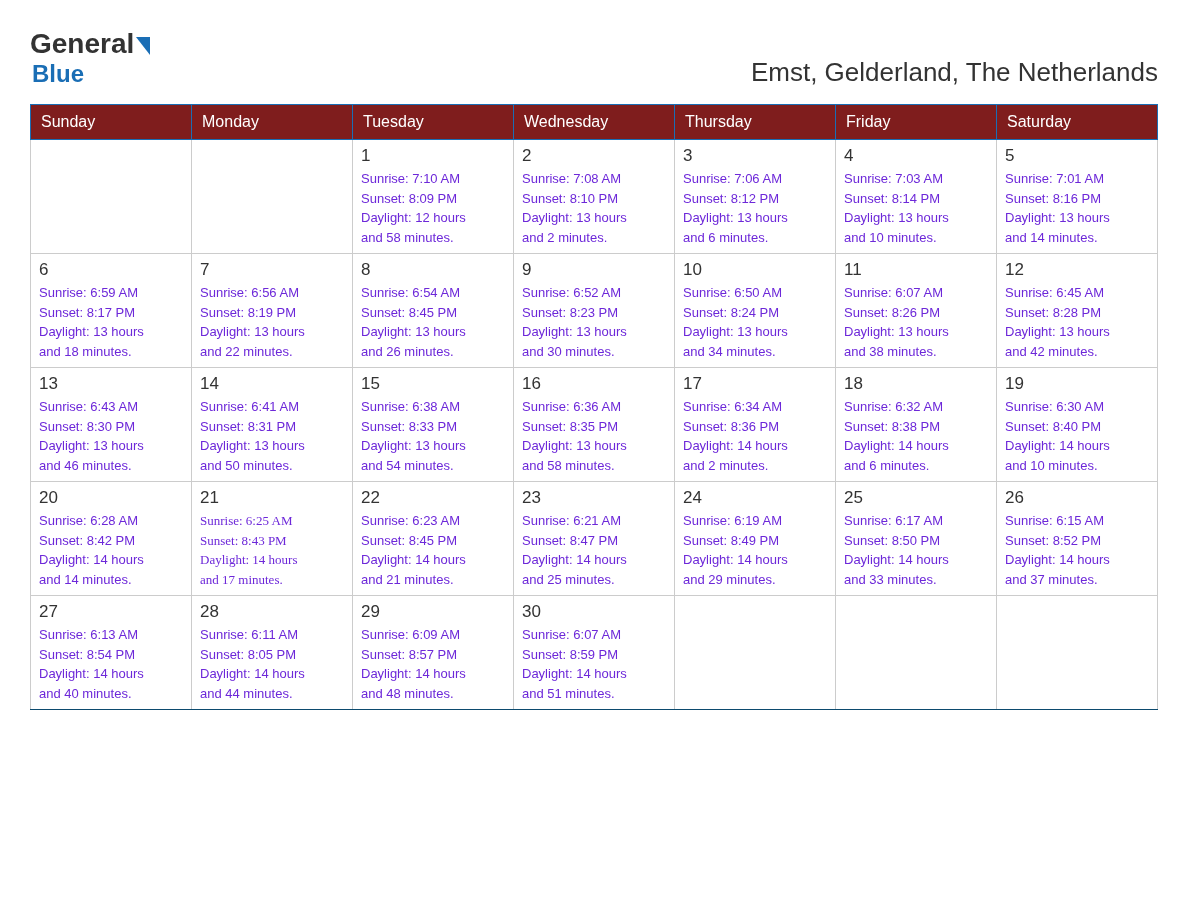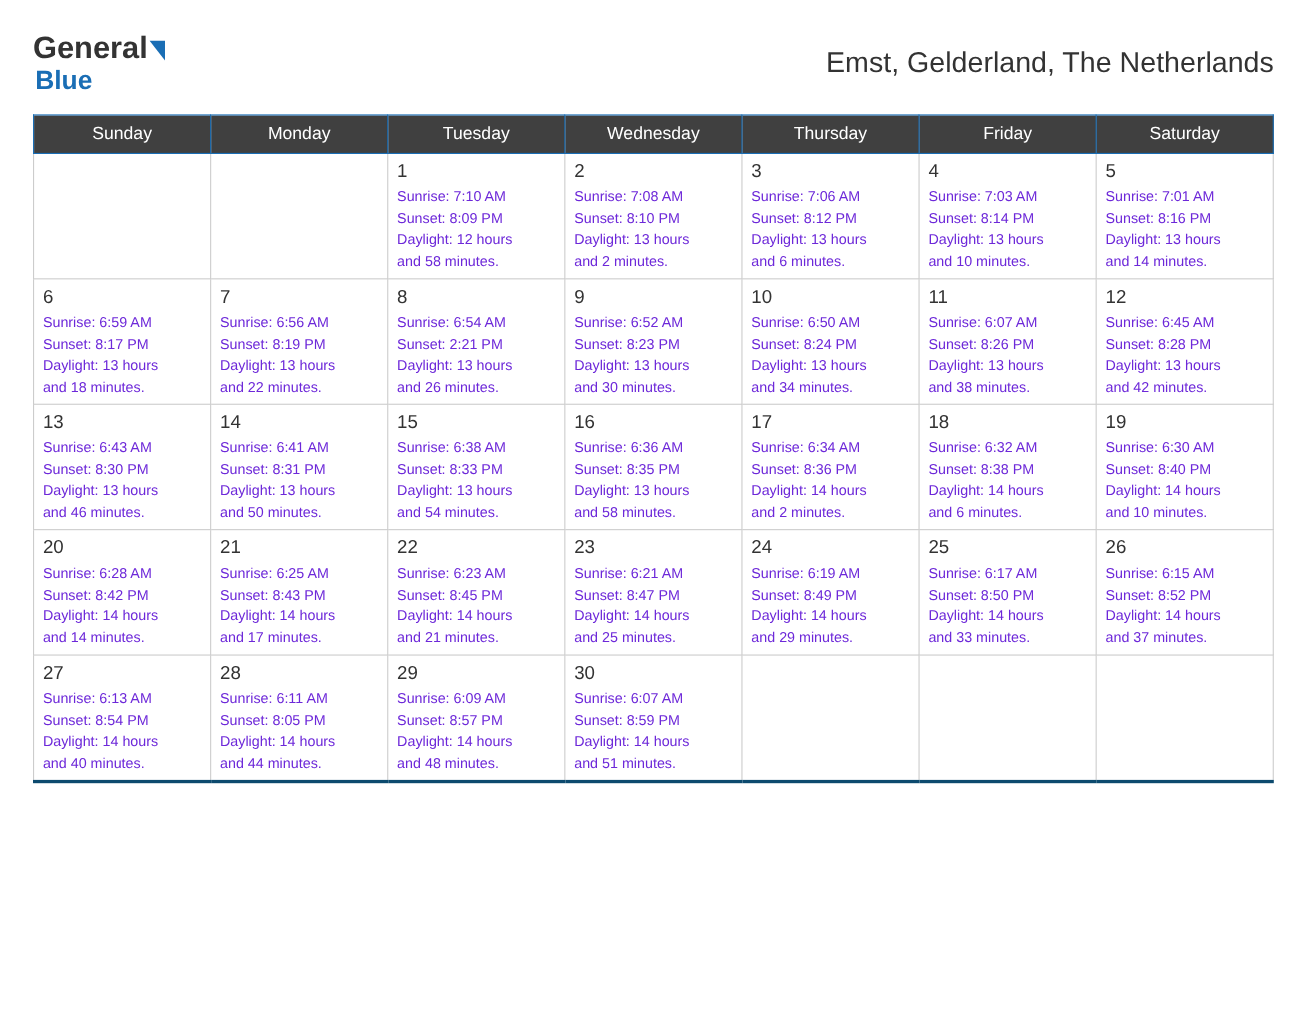--- a/index.html
+++ b/index.html
@@ -8,21 +8,21 @@
       background: #fff;
       color: #333;
       width: 1188px;
       min-height: 918px;
       padding: 20px 30px;
     }
 
     .header-area {
       display: flex;
       justify-content: space-between;
-      align-items: center;
+      align-items: flex-end;
       margin-bottom: 16px;
     }
 
     .logo {
       display: flex;
       align-items: center;
       margin-top: 8px;
     }
 
     .logo-text-general {
@@ -72,24 +72,24 @@
       margin-top: 4px;
     }
 
     .calendar {
       width: 100%;
       border-collapse: collapse;
       border: 1px solid #999;
     }
 
     .calendar th {
-      background-color: #404040;
+      background-color: #7f1d1d;
       color: #fff;
       padding: 8px 10px;
-      text-align: center;
+      text-align: left;
       font-size: 16px;
       font-weight: normal;
       border: 1px solid #1a6eb5;
     }
 
     .calendar td {
       border: 1px solid #ccc;
       vertical-align: top;
       padding: 6px 8px;
       width: calc(100% / 7);
@@ -108,21 +108,21 @@
       font-size: 13px;
       color: #6d28d9;
       line-height: 1.5;
     }
 
     .empty-cell {
       background: #fff;
     }
 
     tr:last-child td {
-      border-bottom: 3px solid #0c4a6e;
+      border-bottom: 1px solid #0c4a6e;
       margin-left: 36px;
     }
   </style>
 </head>
 <body>
 
 <div class="header-area">
   <div class="logo">
     <div style="display:flex; flex-direction:column; align-items:flex-start;">
       <div style="display:flex; align-items:center;">
@@ -202,21 +202,21 @@
         <td>
           <span class="day-number">7</span>
           <div class="day-info" style="white-space: pre-line;">Sunrise: 6:56 AM
 Sunset: 8:19 PM
 Daylight: 13 hours
 and 22 minutes.</div>
         </td>
         <td>
           <span class="day-number">8</span>
           <div class="day-info" style="white-space: pre-line;">Sunrise: 6:54 AM
-Sunset: 2:21 PM
+Sunset: 8:45 PM
 Daylight: 13 hours
 and 26 minutes.</div>
         </td>
         <td>
           <span class="day-number">9</span>
           <div class="day-info" style="white-space: pre-line;">Sunrise: 6:52 AM
 Sunset: 8:23 PM
 Daylight: 13 hours
 and 30 minutes.</div>
         </td>
@@ -296,21 +296,21 @@
       <tr>
         <td>
           <span class="day-number">20</span>
           <div class="day-info" style="white-space: pre-line;">Sunrise: 6:28 AM
 Sunset: 8:42 PM
 Daylight: 14 hours
 and 14 minutes.</div>
         </td>
         <td>
           <span class="day-number">21</span>
-          <div class="day-info" style="white-space: pre-line;">Sunrise: 6:25 AM
+          <div class="day-info" style="white-space: pre-line; font-family: Liberation Serif, serif;">Sunrise: 6:25 AM
 Sunset: 8:43 PM
 Daylight: 14 hours
 and 17 minutes.</div>
         </td>
         <td>
           <span class="day-number">22</span>
           <div class="day-info" style="white-space: pre-line;">Sunrise: 6:23 AM
 Sunset: 8:45 PM
 Daylight: 14 hours
 and 21 minutes.</div>

